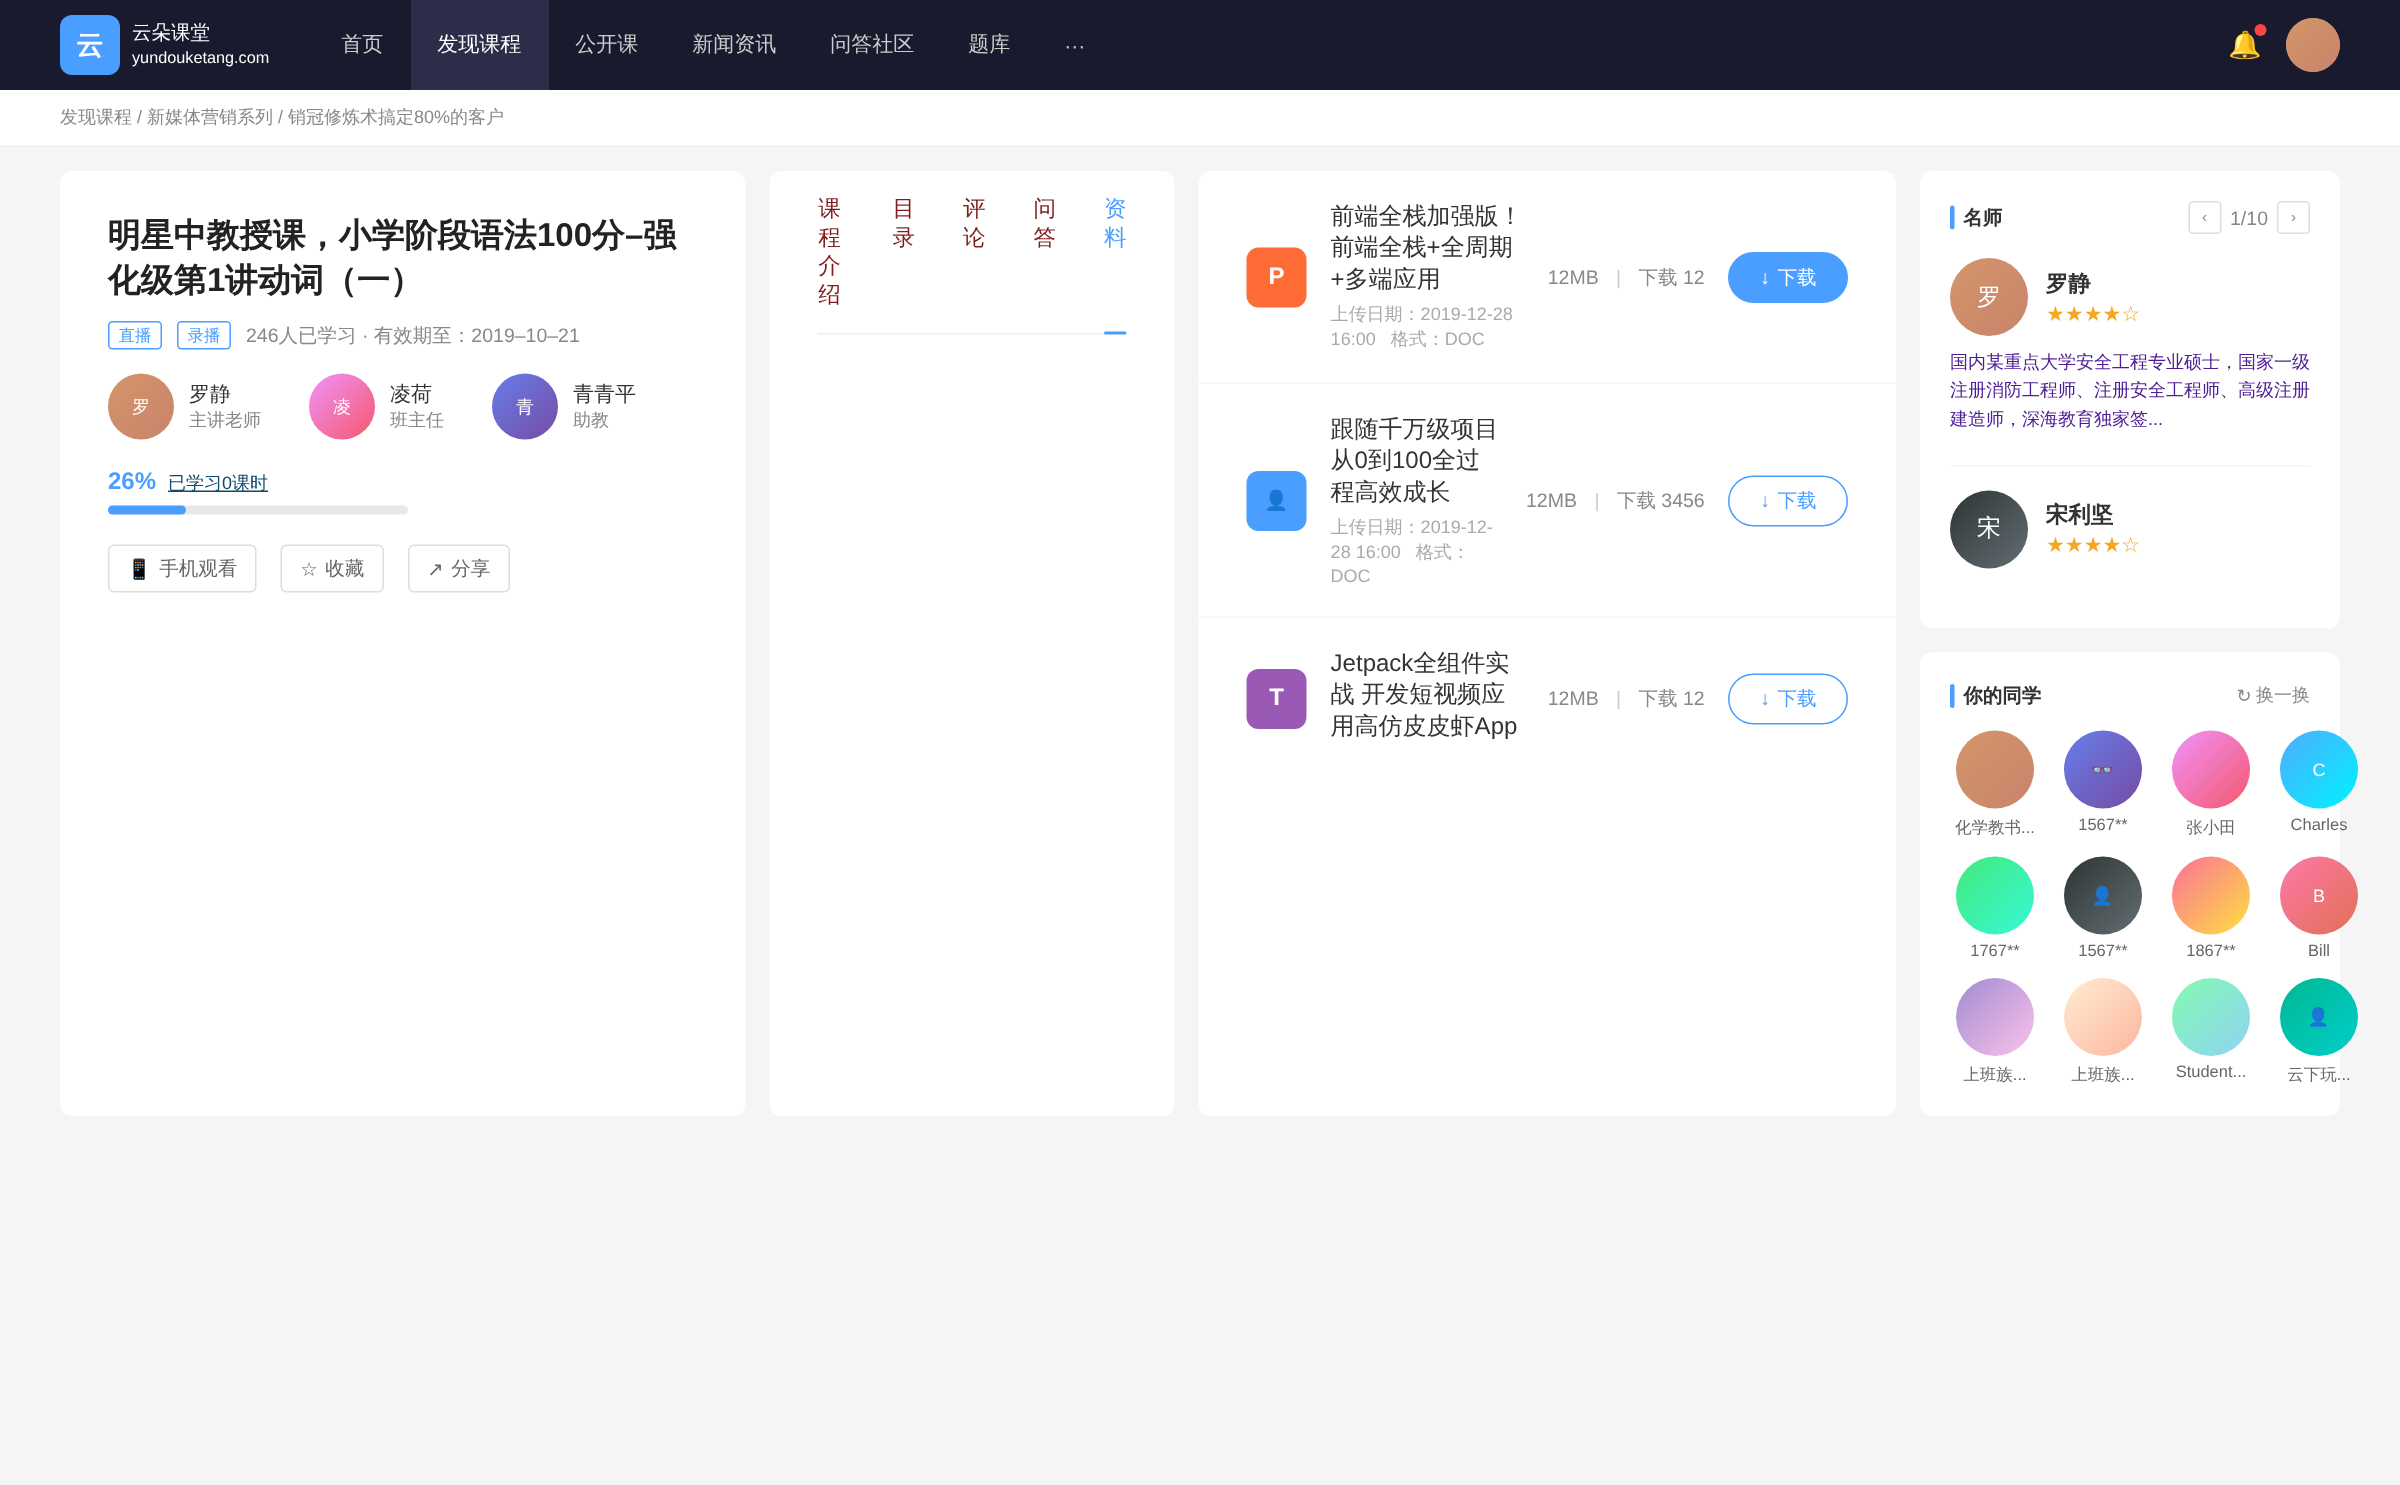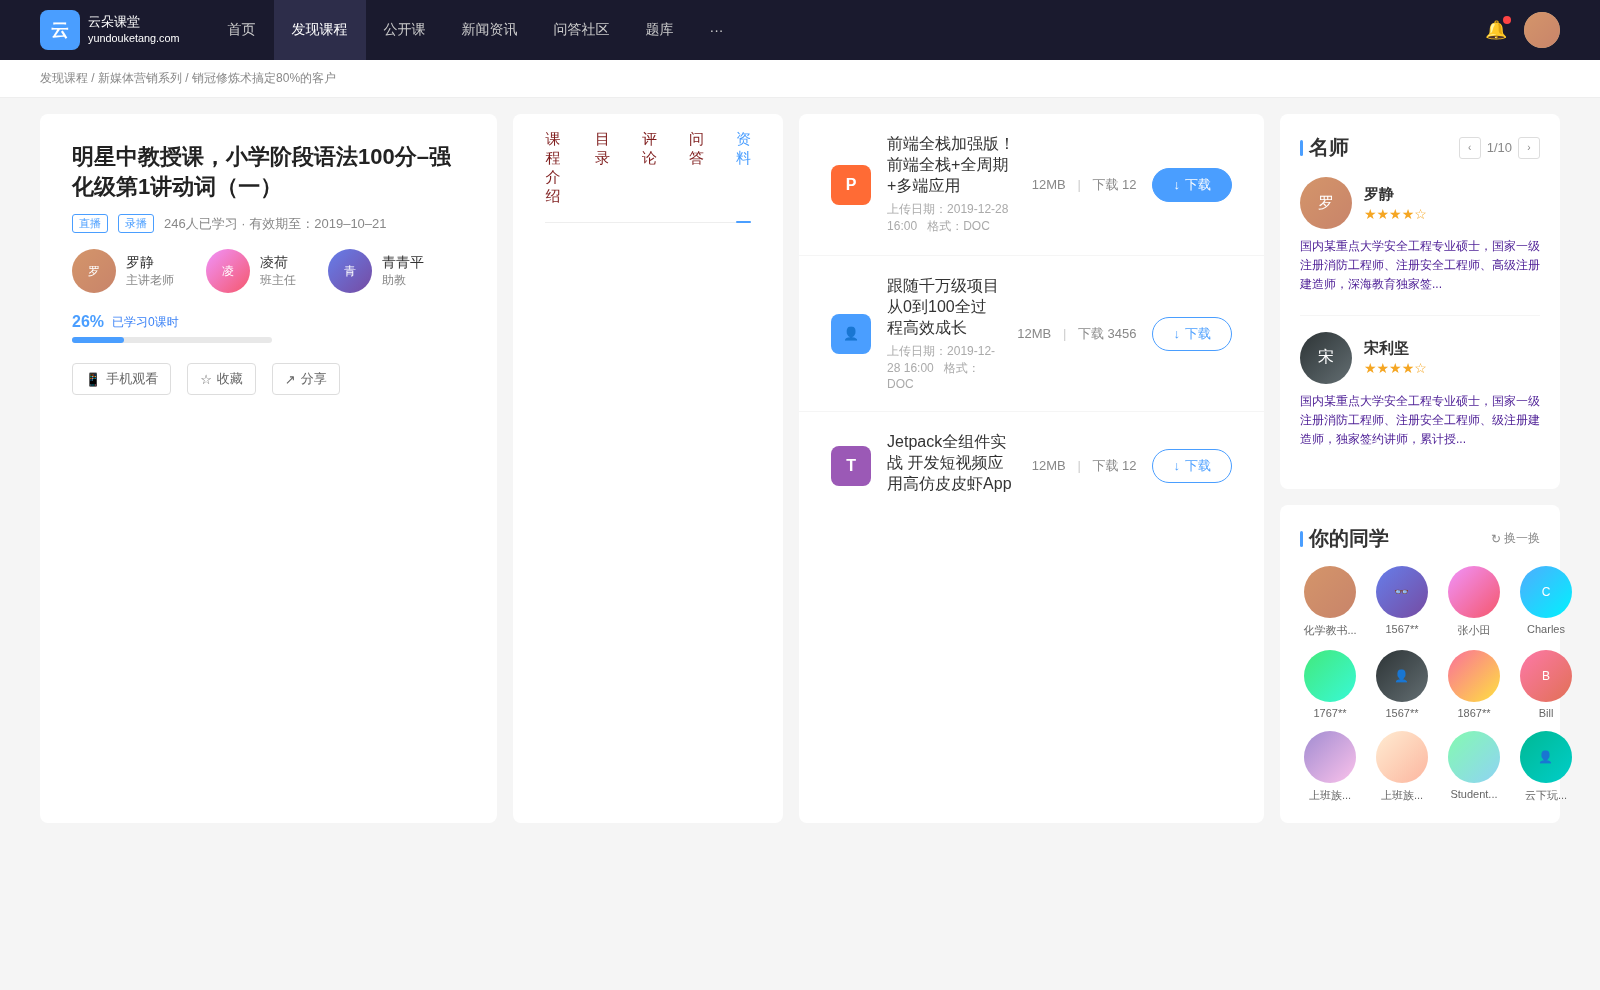--- a/index.html
+++ b/index.html
@@ -40,21 +40,21 @@
     .teacher { display: flex; align-items: center; gap: 10px; }
     .teacher-avatar { width: 44px; height: 44px; border-radius: 50%; overflow: hidden; }
     .teacher-info { display: flex; flex-direction: column; }
     .teacher-name { font-size: 14px; color: #333; font-weight: 500; }
     .teacher-role { font-size: 12px; color: #888; }
 
     
     .progress-section { margin-bottom: 20px; }
     .progress-label { display: flex; align-items: center; gap: 8px; margin-bottom: 6px; }
     .progress-pct { font-size: 16px; color: #4a9eff; font-weight: bold; }
-    .progress-text { font-size: 12px; color: #3b82f6; }
+    .progress-text { font-size: 12px; color: #0c4a6e; text-decoration: underline; }
     .progress-bar-bg { height: 6px; background: #e8e8e8; border-radius: 3px; width: 200px; }
     .progress-bar-fill { height: 6px; background: #4a9eff; border-radius: 3px; }
 
     
     .actions-row { display: flex; align-items: center; justify-content: space-between; }
     .btn-continue { background: #4a9eff; color: white; border: none; border-radius: 24px; padding: 12px 40px; font-size: 16px; cursor: pointer; font-weight: 500; }
     .action-btns { display: flex; gap: 16px; }
     .action-btn { display: flex; align-items: center; gap: 5px; color: #666; cursor: pointer; font-size: 13px; border: 1px solid #ddd; border-radius: 4px; padding: 6px 12px; }
 
     
@@ -76,21 +76,21 @@
     .file-name { font-size: 16px; color: #333; font-weight: 500; margin-bottom: 4px; }
     .file-meta { font-size: 12px; color: #aaa; }
     .file-stats { color: #888; font-size: 13px; white-space: nowrap; }
     .file-divider { color: #ccc; margin: 0 8px; }
     .btn-download { background: white; color: #4a9eff; border: 1px solid #4a9eff; border-radius: 20px; padding: 7px 20px; cursor: pointer; font-size: 13px; display: flex; align-items: center; gap: 5px; }
     .btn-download-filled { background: #4a9eff; color: white; border: 1px solid #4a9eff; border-radius: 20px; padding: 7px 20px; cursor: pointer; font-size: 13px; display: flex; align-items: center; gap: 5px; }
 
     
     .panel-card { background: white; border-radius: 8px; padding: 20px; }
     .panel-header { display: flex; align-items: center; justify-content: space-between; margin-bottom: 16px; }
-    .panel-title { font-size: 20px; font-weight: bold; color: #333; display: flex; align-items: center; gap: 6px; }
+    .panel-title { font-size: 13px; font-weight: bold; color: #333; display: flex; align-items: center; gap: 6px; }
     .panel-title::before { content: ''; display: inline-block; width: 3px; height: 16px; background: #4a9eff; border-radius: 2px; }
     .panel-nav { display: flex; align-items: center; gap: 6px; font-size: 13px; color: #888; }
     .panel-nav-btn { width: 22px; height: 22px; border: 1px solid #ddd; border-radius: 3px; display: flex; align-items: center; justify-content: center; cursor: pointer; font-size: 10px; color: #888; }
 
     .teacher-item { margin-bottom: 20px; }
     .teacher-item-header { display: flex; align-items: center; gap: 12px; margin-bottom: 8px; }
     .teacher-item-avatar { width: 52px; height: 52px; border-radius: 50%; overflow: hidden; flex-shrink: 0; }
     .teacher-item-name { font-size: 15px; font-weight: bold; color: #333; }
     .stars { color: #f5a623; font-size: 14px; margin-top: 2px; }
     .teacher-item-desc { font-size: 12px; color: #4c1d95; line-height: 1.6; }
@@ -318,21 +318,20 @@
       </div>
 
       <div class="teacher-item" style="border-top:1px solid #f5f5f5;padding-top:16px;">
         <div class="teacher-item-header">
           <div class="teacher-item-avatar av10" style="background:linear-gradient(135deg,#2d3436,#636e72);display:flex;align-items:center;justify-content:center;color:white;font-size:16px;">宋</div>
           <div>
             <div class="teacher-item-name">宋利坚</div>
             <div class="stars">★★★★☆</div>
           </div>
         </div>
-        <div class="teacher-item-desc">国内某重点大学安全工程专业硕士，国家一级注册消防工程师、注册安全工程师、级注册建造师，独家签约讲师，累计授...</div>
       </div>
     </div>
 
     <div class="panel-card">
       <div class="classmates-header">
         <div class="panel-title">你的同学</div>
         <div class="refresh-btn">
           <span>↻</span>
           <span>换一换</span>
         </div>

